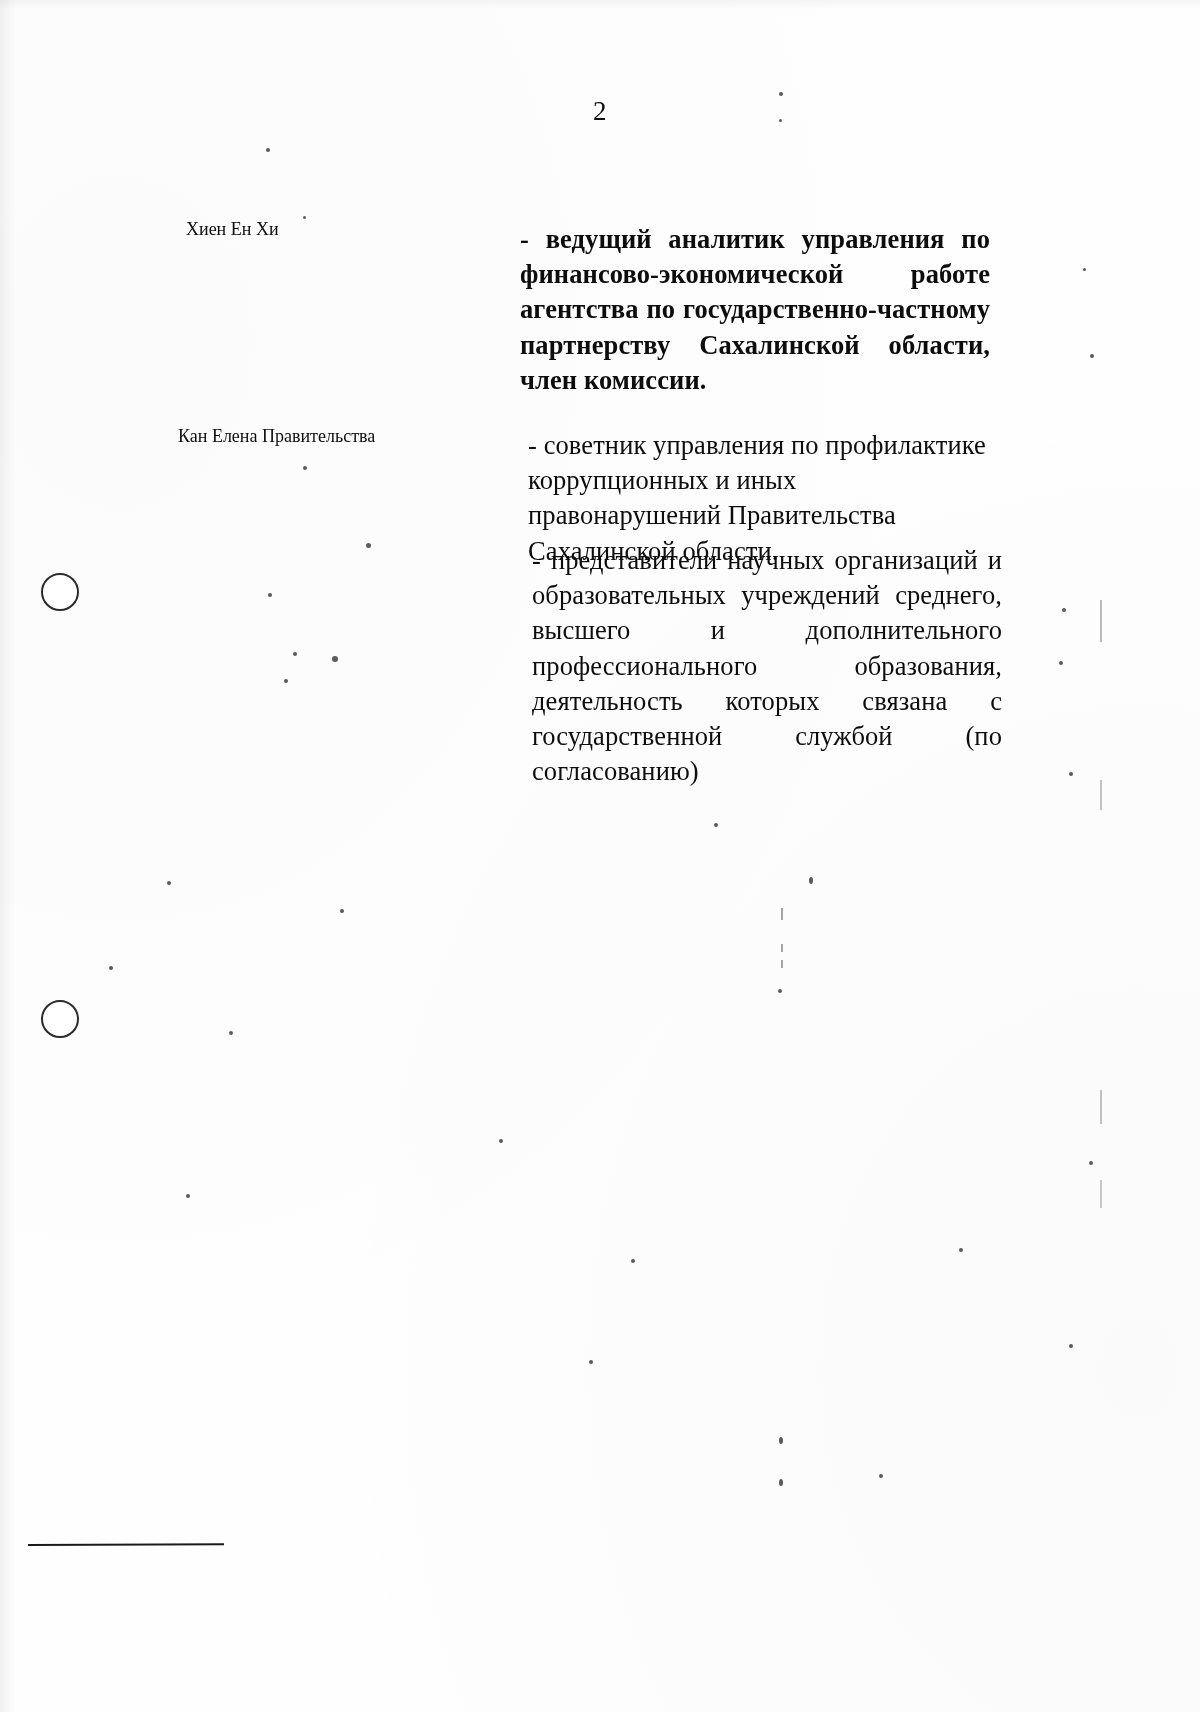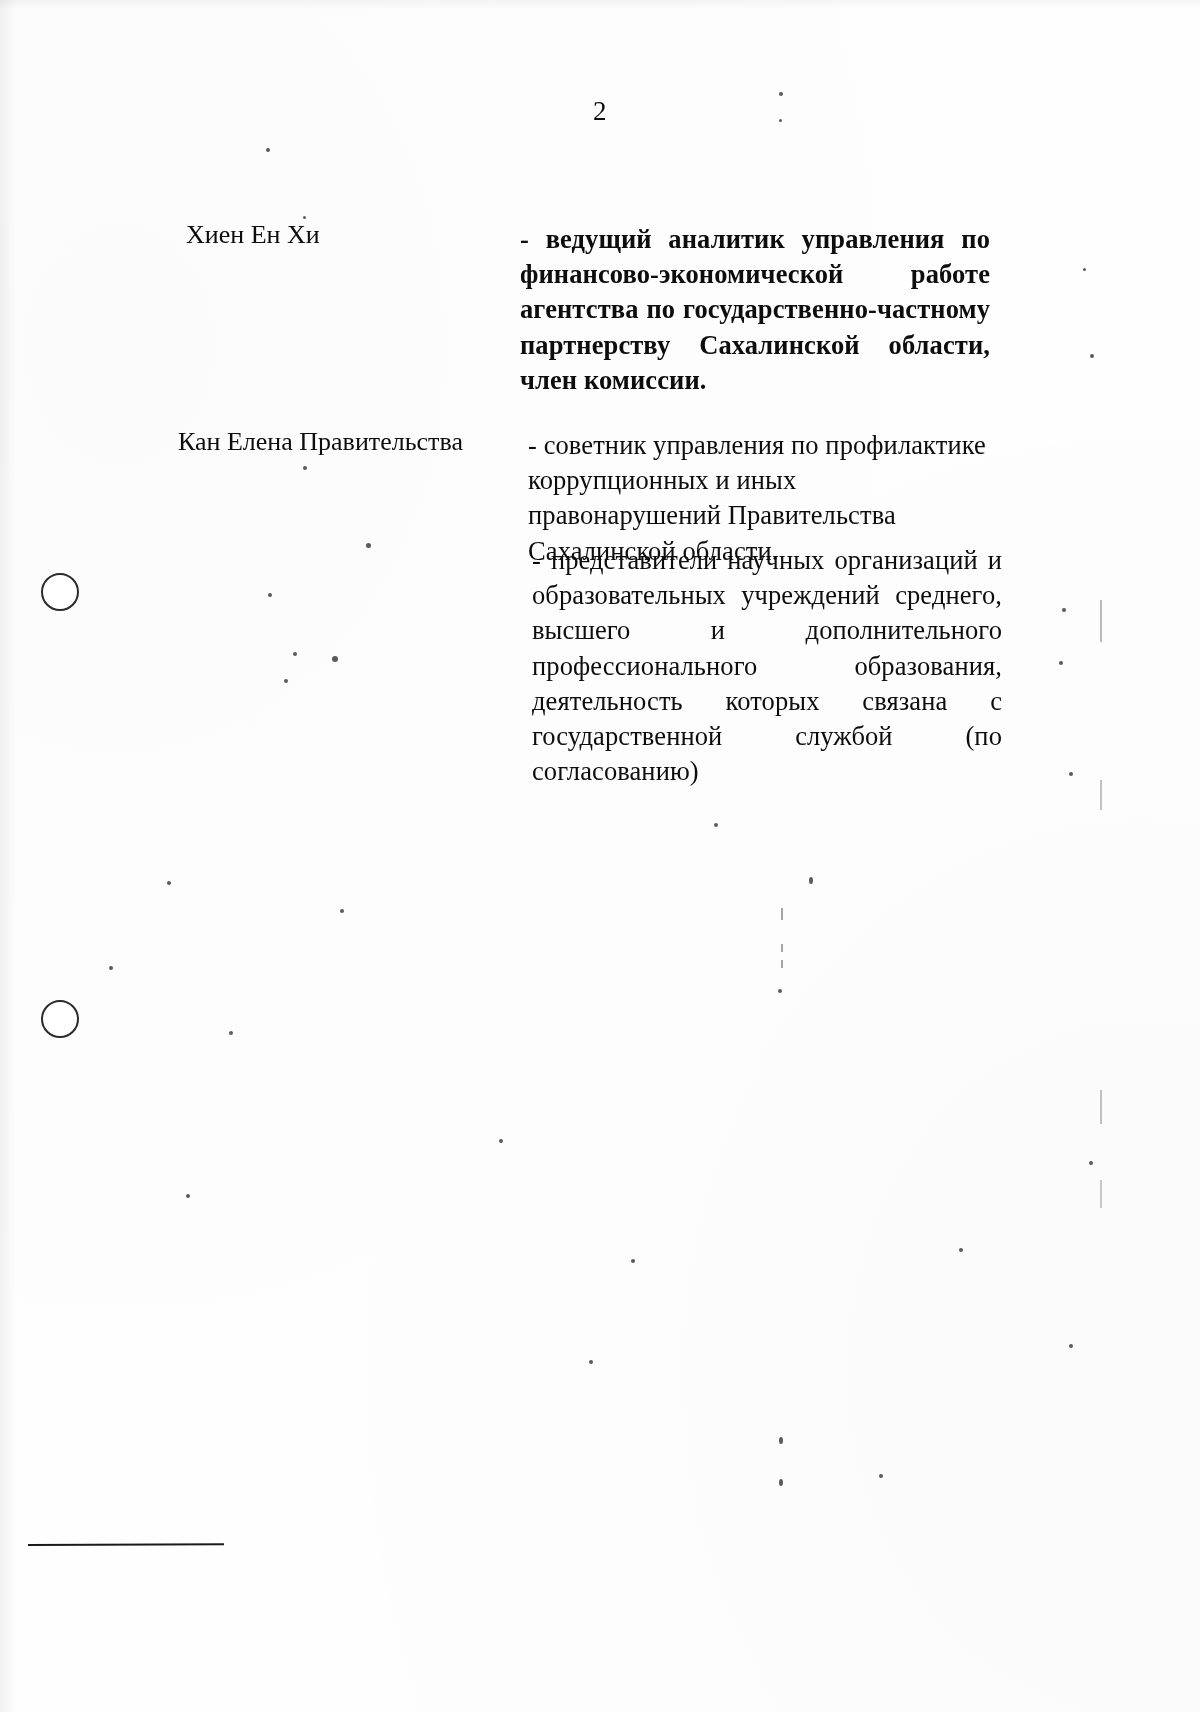--- a/index.html
+++ b/index.html
@@ -46,21 +46,21 @@
     letter-spacing: 0.1px;
   }
 
   .entry {
     position: absolute;
     left: 0;
     right: 0;
   }
   .entry .name {
     position: absolute;
-    font-size: 26px;
+    font-size: 18px;
     line-height: 1.30;
     white-space: nowrap;
   }
   .entry .desc {
     position: absolute;
     left: 520px;
     width: 470px;
     font-size: 26.5px;
     line-height: 1.33;
     text-align: justify;

